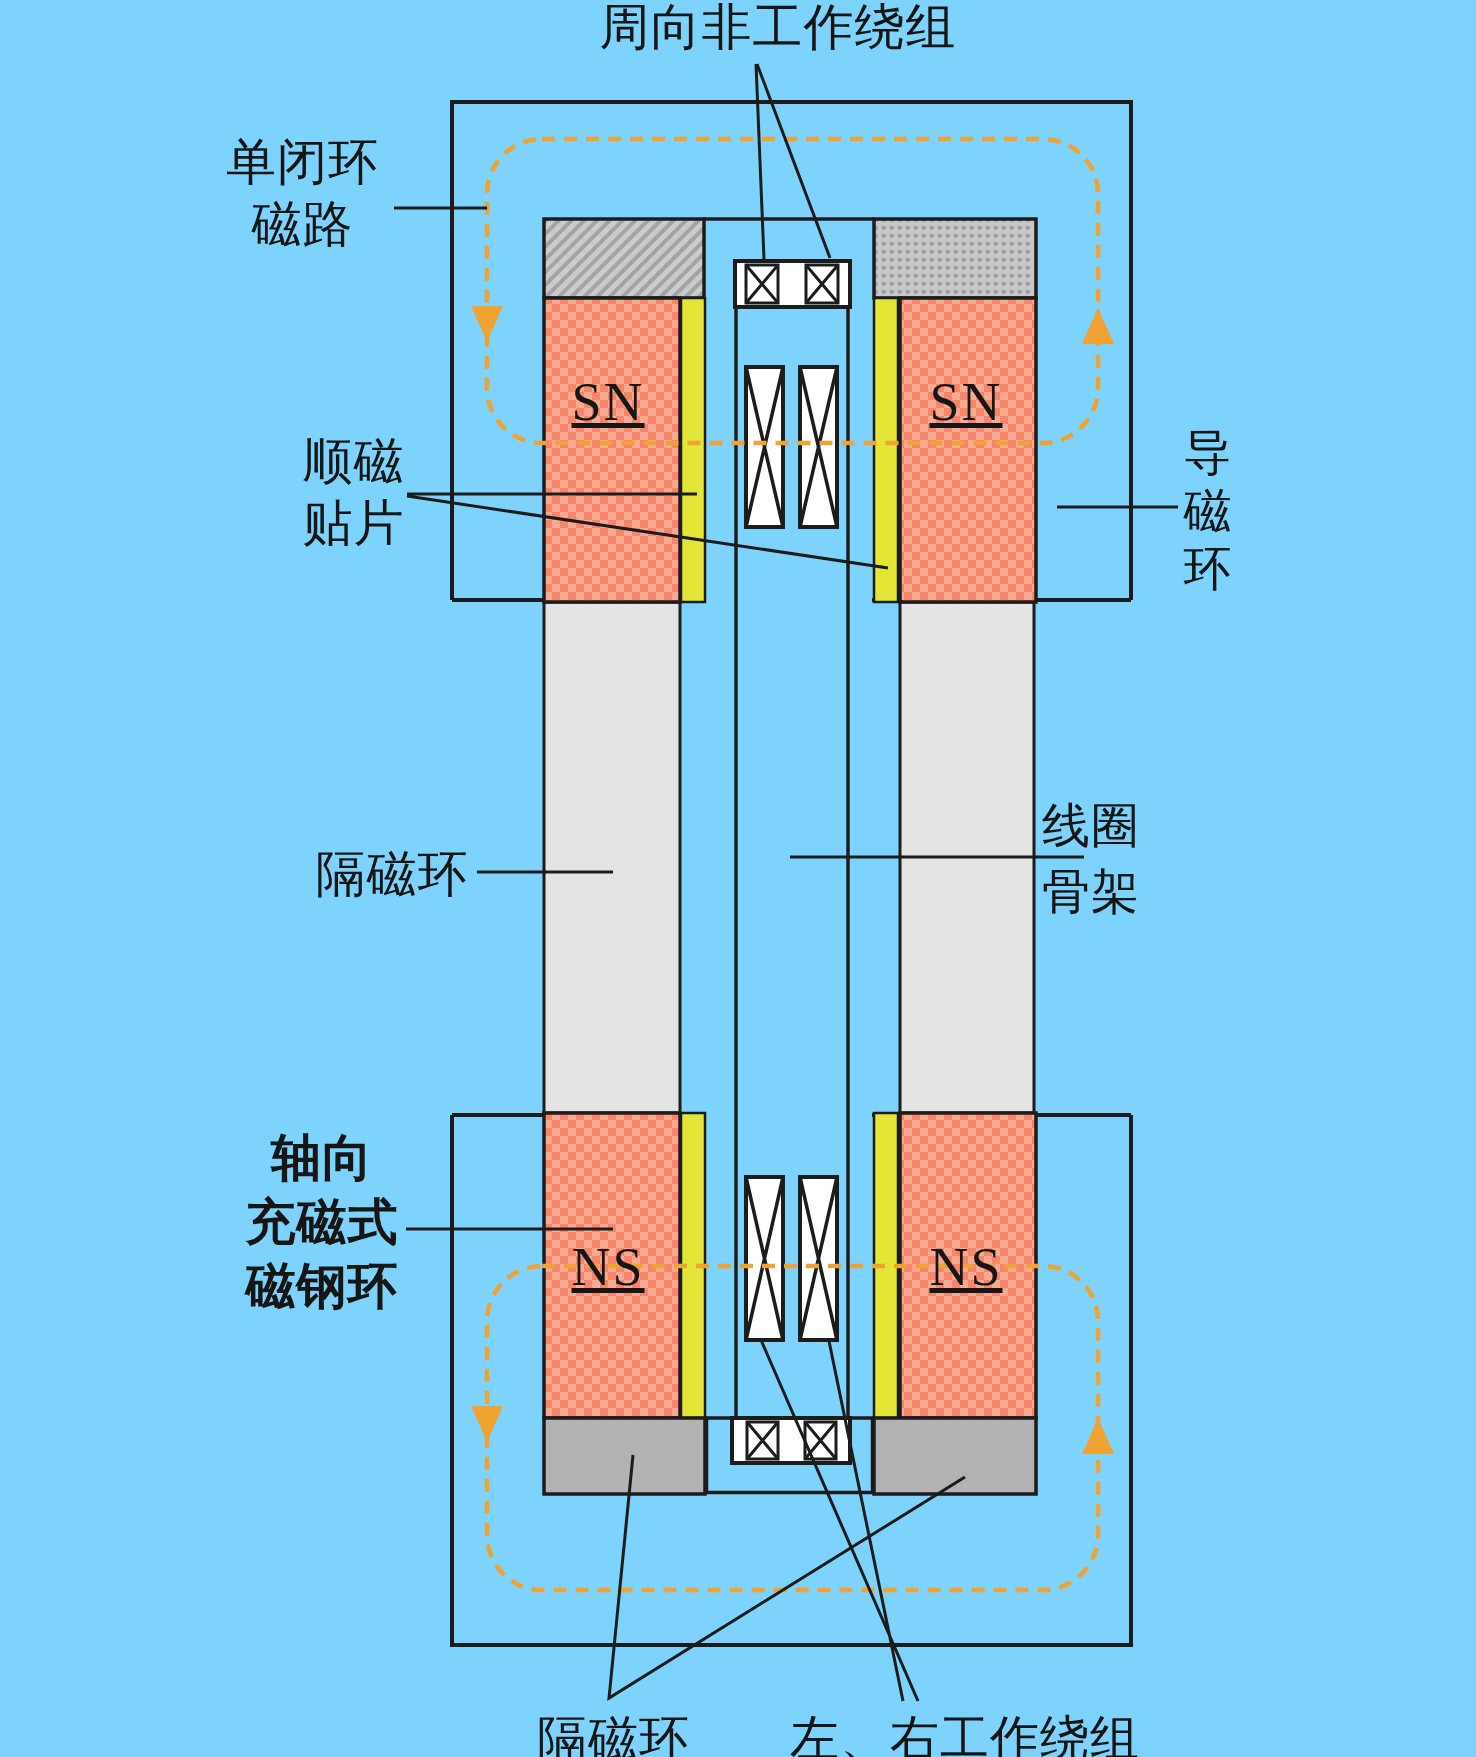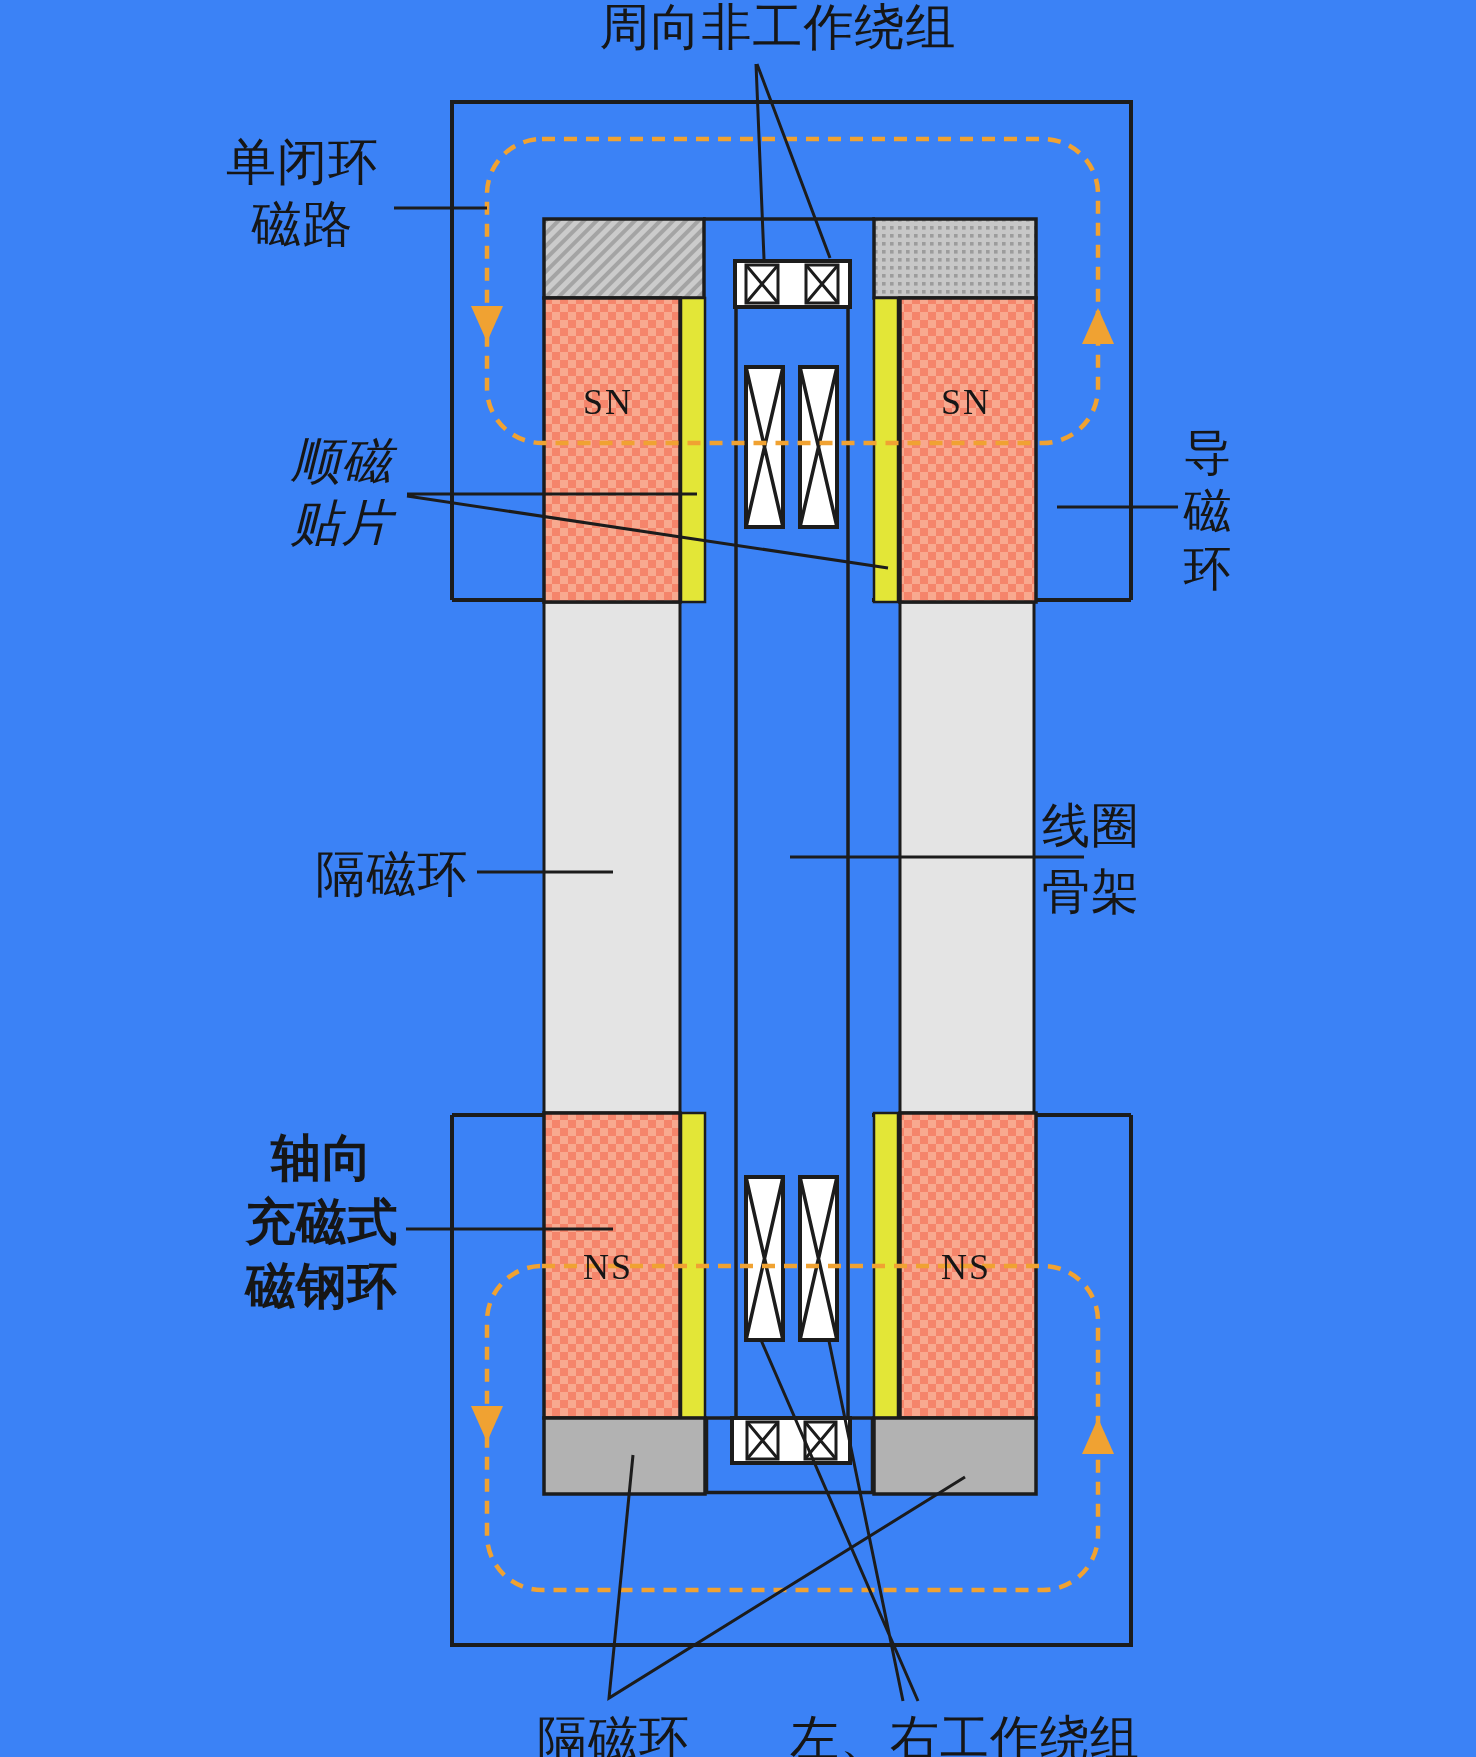--- a/index.html
+++ b/index.html
@@ -1,28 +1,28 @@
 <!DOCTYPE html>
 <html><head>
 <meta charset="utf-8">
 <style>
   html,body{margin:0;padding:0;background:#ffffff;}
   .canvas{
-    position:relative;width:1476px;height:1757px;background:#3b82f6;overflow:hidden;
+    position:relative;width:1476px;height:1757px;background:#7dd3fc;overflow:hidden;
     font-family:"Liberation Serif","DejaVu Serif",serif;color:#161616;
   }
   .art{position:absolute;left:0;top:0;width:1476px;height:1757px;}
   .lbl{
     position:absolute;white-space:pre-line;text-align:center;
     font-size:50px;line-height:62px;letter-spacing:1px;color:#161616;
   }
   .lbl.small{font-size:48px;}
   .pol{
     position:absolute;width:140px;text-align:center;
-    font-size:36px;line-height:50px;letter-spacing:2px;color:#161616;
+    font-size:54px;line-height:50px;letter-spacing:2px;color:#161616;text-decoration:underline;
   }
 </style>
 </head>
 <body>
 
 <div class="canvas">
 
   <svg class="art" viewBox="0 0 1476 1757" aria-hidden="true">
     <defs>
       <pattern id="checker" width="16" height="16" patternUnits="userSpaceOnUse">
@@ -128,21 +128,21 @@
       <path d="M633,1455 L609,1698 L965,1477"></path>
       <path d="M761,1340 L918,1701 M829,1341 L903,1701"></path>
     </g>
   </svg>
 
   <div class="lbl" style="left:592px;top:-4px;width:372px;">周向非工作绕组</div>
 
   <div class="lbl" style="left:205px;top:131px;width:195px;">单闭环
 磁路</div>
 
-  <div class="lbl" style="left:244px;top:430px;width:195px;font-style:italic;">顺磁
+  <div class="lbl" style="left:256px;top:430px;width:195px;">顺磁
 贴片</div>
 
   <div class="lbl small" style="left:1180px;top:424px;width:56px;line-height:58px;">导
 磁
 环</div>
 
   <div class="lbl" style="left:312px;top:843px;width:160px;">隔磁环</div>
 
   <div class="lbl small" style="left:1040px;top:793px;width:102px;line-height:66px;">线圈
 骨架</div>

